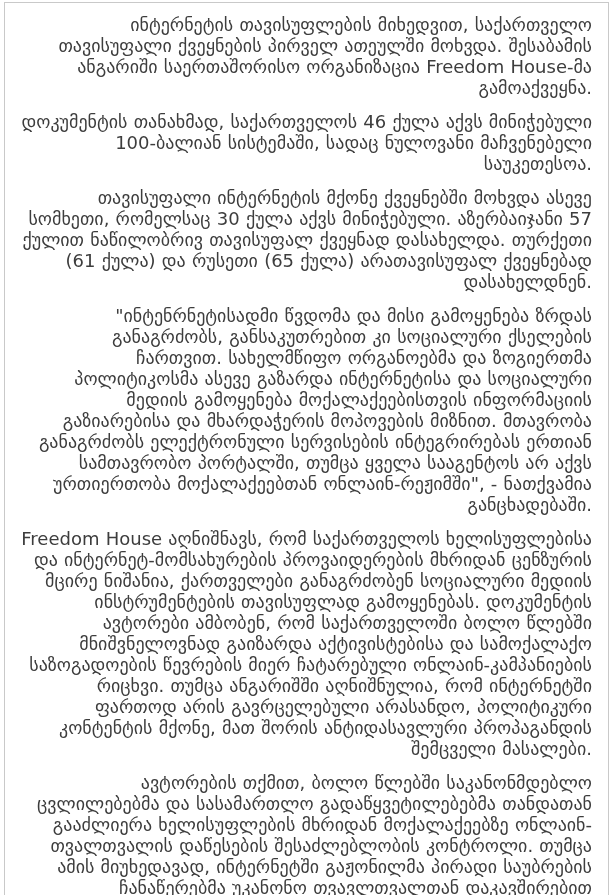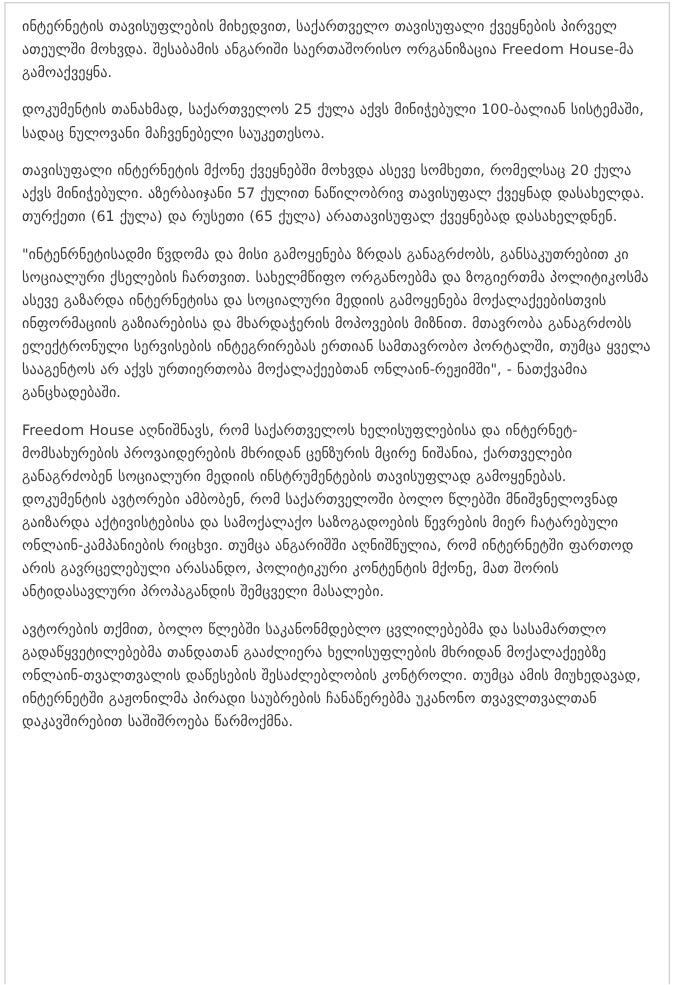--- a/index.html
+++ b/index.html
@@ -19,35 +19,35 @@
     min-height: 893px;
     border-top: 1px solid #c9c9c9;
     border-left: 1px solid #c9c9c9;
     border-right: 1px solid #c9c9c9;
     border-bottom: none;
     background: #ffffff;
     padding: 11px 16px 24px 15px;
   }
   .article-body p {
     margin: 0 0 13px 0;
-    font-size: 13px;
+    font-size: 18px;
     line-height: 21px;
     color: #3d3d3d;
-    text-align: left;
+    text-align: right;
     word-spacing: 0.5px;
   }
   .article-body p:last-child {
     margin-bottom: 0;
   }
 </style>
 </head>
 <body>
 
 <div class="article-panel">
   <div class="article-body">
     <p>ინტერნეტის თავისუფლების მიხედვით, საქართველო თავისუფალი ქვეყნების პირველ ათეულში მოხვდა. შესაბამის ანგარიში საერთაშორისო ორგანიზაცია Freedom House-მა გამოაქვეყნა.</p>
-    <p>დოკუმენტის თანახმად, საქართველოს 25 ქულა აქვს მინიჭებული 100-ბალიან სისტემაში, სადაც ნულოვანი მაჩვენებელი საუკეთესოა.</p>
-    <p>თავისუფალი ინტერნეტის მქონე ქვეყნებში მოხვდა ასევე სომხეთი, რომელსაც 20 ქულა აქვს მინიჭებული. აზერბაიჯანი 57 ქულით ნაწილობრივ თავისუფალ ქვეყნად დასახელდა. თურქეთი (61 ქულა) და რუსეთი (65 ქულა) არათავისუფალ ქვეყნებად დასახელდნენ.</p>
+    <p>დოკუმენტის თანახმად, საქართველოს 46 ქულა აქვს მინიჭებული 100-ბალიან სისტემაში, სადაც ნულოვანი მაჩვენებელი საუკეთესოა.</p>
+    <p>თავისუფალი ინტერნეტის მქონე ქვეყნებში მოხვდა ასევე სომხეთი, რომელსაც 30 ქულა აქვს მინიჭებული. აზერბაიჯანი 57 ქულით ნაწილობრივ თავისუფალ ქვეყნად დასახელდა. თურქეთი (61 ქულა) და რუსეთი (65 ქულა) არათავისუფალ ქვეყნებად დასახელდნენ.</p>
     <p>"ინტენრნეტისადმი წვდომა და მისი გამოყენება ზრდას განაგრძობს, განსაკუთრებით კი სოციალური ქსელების ჩართვით. სახელმწიფო ორგანოებმა და ზოგიერთმა პოლიტიკოსმა ასევე გაზარდა ინტერნეტისა და სოციალური მედიის გამოყენება მოქალაქეებისთვის ინფორმაციის გაზიარებისა და მხარდაჭერის მოპოვების მიზნით. მთავრობა განაგრძობს ელექტრონული სერვისების ინტეგრირებას ერთიან სამთავრობო პორტალში, თუმცა ყველა სააგენტოს არ აქვს ურთიერთობა მოქალაქეებთან ონლაინ-რეჟიმში", - ნათქვამია განცხადებაში.</p>
     <p>Freedom House აღნიშნავს, რომ საქართველოს ხელისუფლებისა და ინტერნეტ-მომსახურების პროვაიდერების მხრიდან ცენზურის მცირე ნიშანია, ქართველები განაგრძობენ სოციალური მედიის ინსტრუმენტების თავისუფლად გამოყენებას. დოკუმენტის ავტორები ამბობენ, რომ საქართველოში ბოლო წლებში მნიშვნელოვნად გაიზარდა აქტივისტებისა და სამოქალაქო საზოგადოების წევრების მიერ ჩატარებული ონლაინ-კამპანიების რიცხვი. თუმცა ანგარიშში აღნიშნულია, რომ ინტერნეტში ფართოდ არის გავრცელებული არასანდო, პოლიტიკური კონტენტის მქონე, მათ შორის ანტიდასავლური პროპაგანდის შემცველი მასალები.</p>
     <p>ავტორების თქმით, ბოლო წლებში საკანონმდებლო ცვლილებებმა და სასამართლო გადაწყვეტილებებმა თანდათან გააძლიერა ხელისუფლების მხრიდან მოქალაქეებზე ონლაინ-თვალთვალის დაწესების შესაძლებლობის კონტროლი. თუმცა ამის მიუხედავად, ინტერნეტში გაჟონილმა პირადი საუბრების ჩანაწერებმა უკანონო თვავლთვალთან დაკავშირებით საშიშროება წარმოქმნა.</p>
   </div>
 </div>
 
 </body></html>

